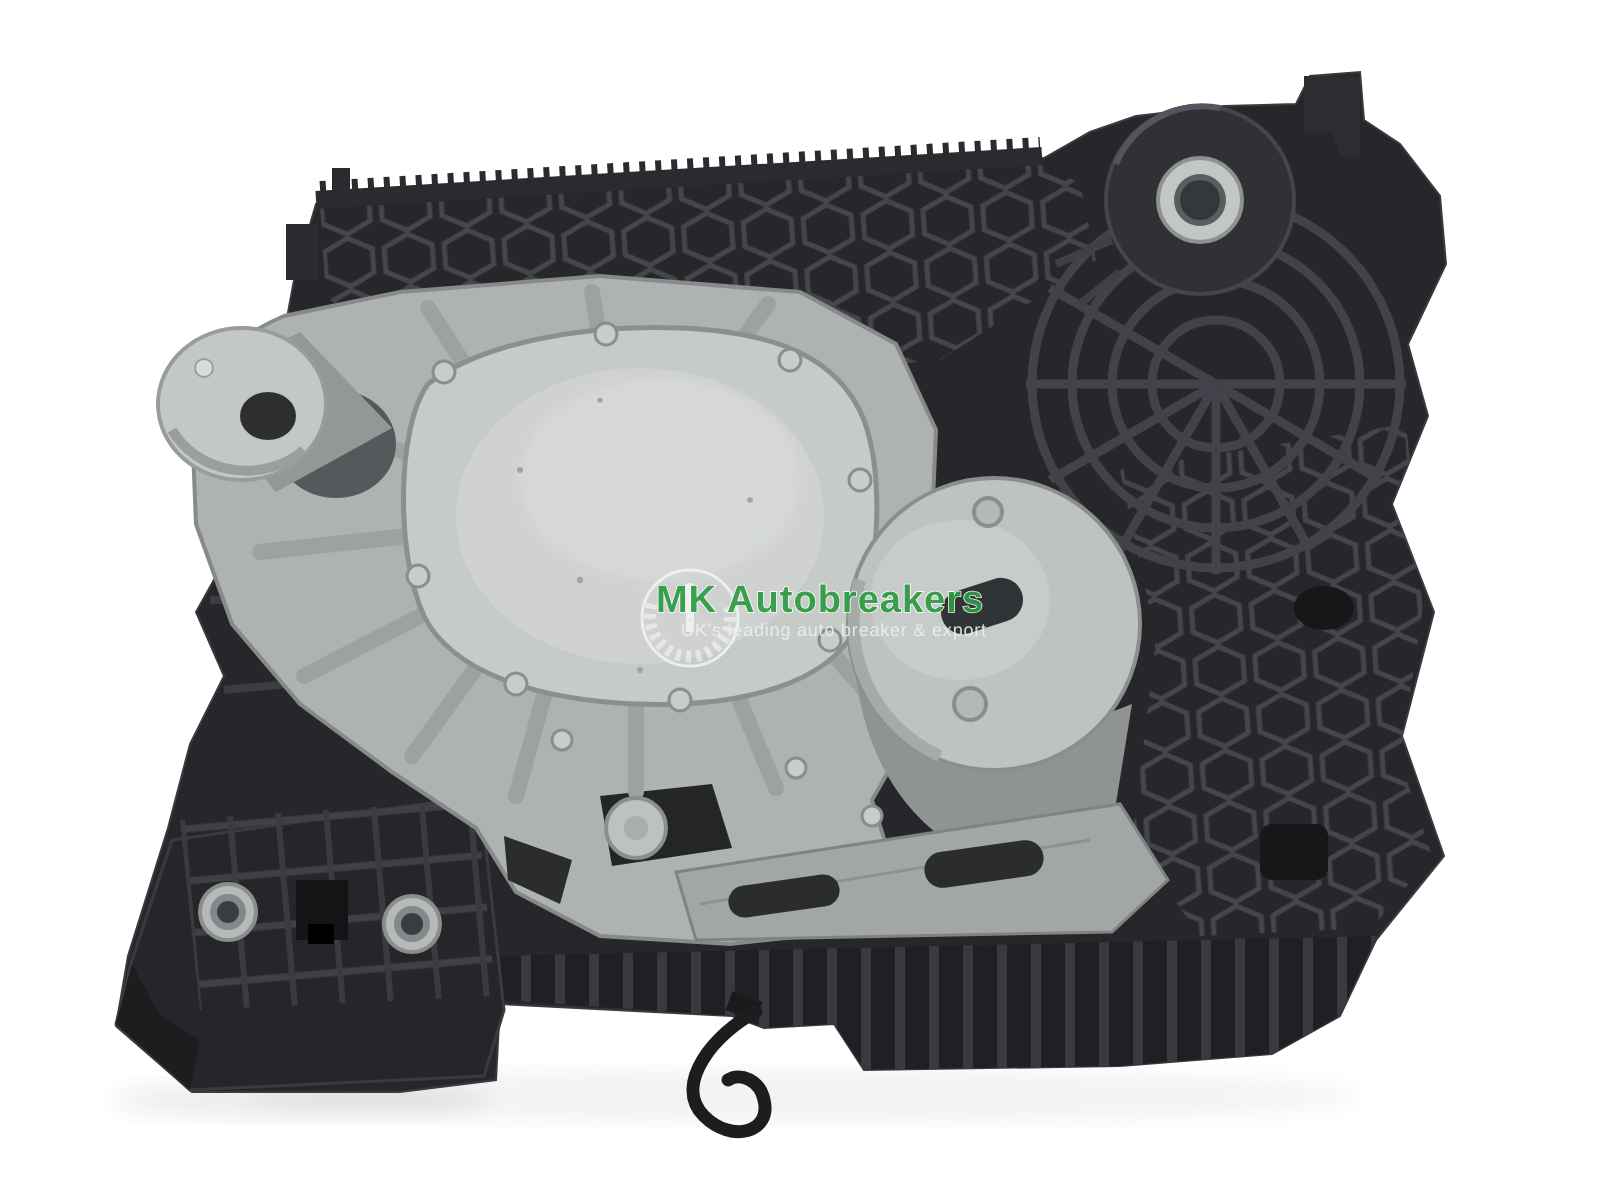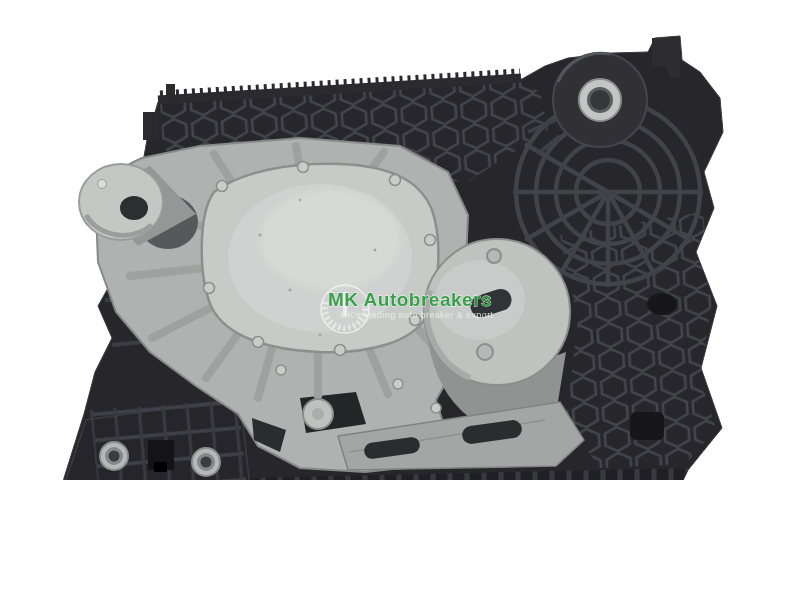--- a/index.html
+++ b/index.html
@@ -1,16 +1,16 @@
 <!DOCTYPE html>
 <html><head>
 <meta charset="utf-8">
 <style>
   html,body{margin:0;padding:0;background:#ffffff;}
-  .stage{position:relative;width:800px;height:480px;background:#ffffff;overflow:hidden;
+  .stage{position:relative;width:800px;height:600px;background:#ffffff;overflow:hidden;
          font-family:"Liberation Sans", sans-serif;}
   svg{display:block;}
   text{font-family:"Liberation Sans", sans-serif;}
   .brand-text{font-weight:bold;font-size:19px;letter-spacing:.5px;paint-order:stroke;
               stroke:#ffffff;stroke-width:.8px;opacity:.92;}
   .tagline-text{font-size:9px;letter-spacing:.4px;opacity:.88;}
 </style>
 </head>
 <body>
 

